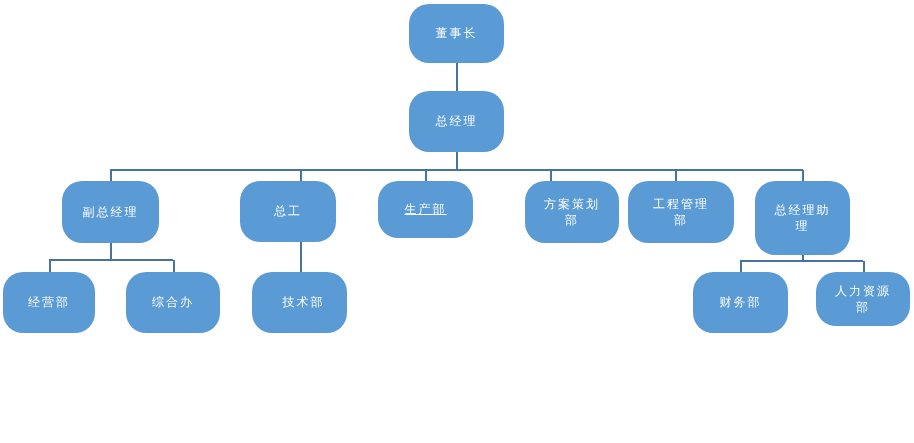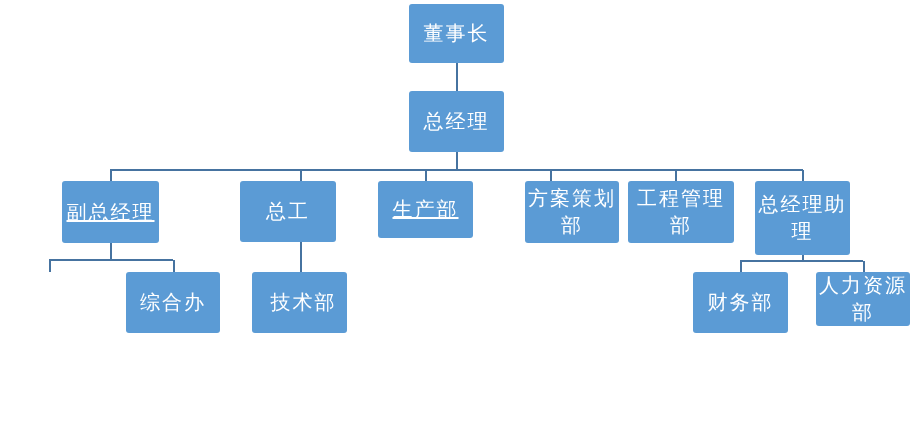--- a/index.html
+++ b/index.html
@@ -15,38 +15,38 @@
     position: relative;
     width: 914px;
     height: 443px;
     background: var(--background);
     overflow: hidden;
   }
   .node {
     position: absolute;
     background: var(--node-fill);
     color: var(--node-text);
-    border-radius: 3px;
+    border-radius: 20px;
     display: flex;
     align-items: center;
     justify-content: center;
     text-align: center;
-    font-size: 20px;
+    font-size: 12px;
     letter-spacing: 2px;
     line-height: 1.35;
     white-space: pre-line;
   }
   .line { position: absolute; background: var(--connector); }
   .line.v { width: 1.5px; }
   .line.h { height: 1.5px; }
 
   
   .n-chairman        { left: 409px; top:   4px; width: 95px; height: 59px; }
   .n-gm              { left: 409px; top:  91px; width: 95px; height: 61px; }
-  .n-deputy-gm       { left:  62px; top: 181px; width: 97px; height: 62px; text-decoration: underline; }
+  .n-deputy-gm       { left:  62px; top: 181px; width: 97px; height: 62px; }
   .n-chief-engineer  { left: 240px; top: 181px; width: 96px; height: 61px; }
   .n-production      { left: 378px; top: 181px; width: 95px; height: 57px; text-decoration: underline; }
   .n-planning        { left: 525px; top: 181px; width: 94px; height: 62px; }
   .n-engineering     { left: 628px; top: 181px; width: 106px; height: 62px; }
   .n-gm-assistant    { left: 755px; top: 181px; width: 95px; height: 74px; }
   .n-operations      { left:   3px; top: 272px; width: 92px; height: 61px; }
   .n-general-office  { left: 126px; top: 272px; width: 94px; height: 61px; }
   .n-technology      { left: 252px; top: 272px; width: 95px; height: 61px; padding-left: 8px; }
   .n-finance         { left: 693px; top: 272px; width: 95px; height: 61px; }
   .n-hr              { left: 816px; top: 272px; width: 94px; height: 54px; }
@@ -99,19 +99,20 @@
   <div class="node n-gm">总经理</div>
   <div class="node n-deputy-gm">副总经理</div>
   <div class="node n-chief-engineer">总工</div>
   <div class="node n-production">生产部</div>
   <div class="node n-planning">方案策划
 部</div>
   <div class="node n-engineering">工程管理
 部</div>
   <div class="node n-gm-assistant">总经理助
 理</div>
+  <div class="node n-operations">经营部</div>
   <div class="node n-general-office">综合办</div>
   <div class="node n-technology">技术部</div>
   <div class="node n-finance">财务部</div>
   <div class="node n-hr">人力资源
 部</div>
 
 </div>
 
 </body></html>

